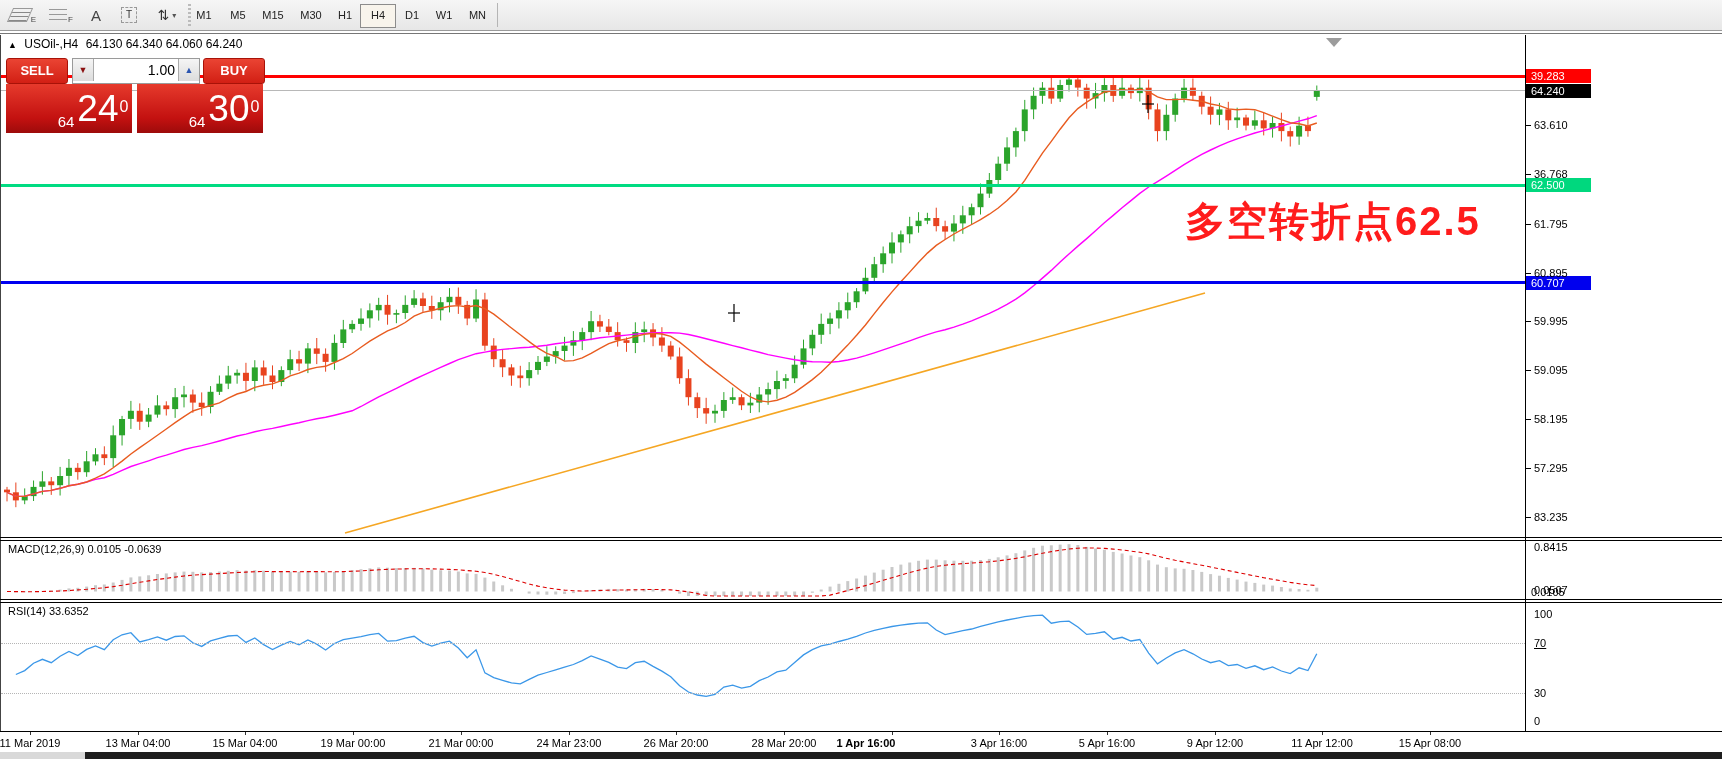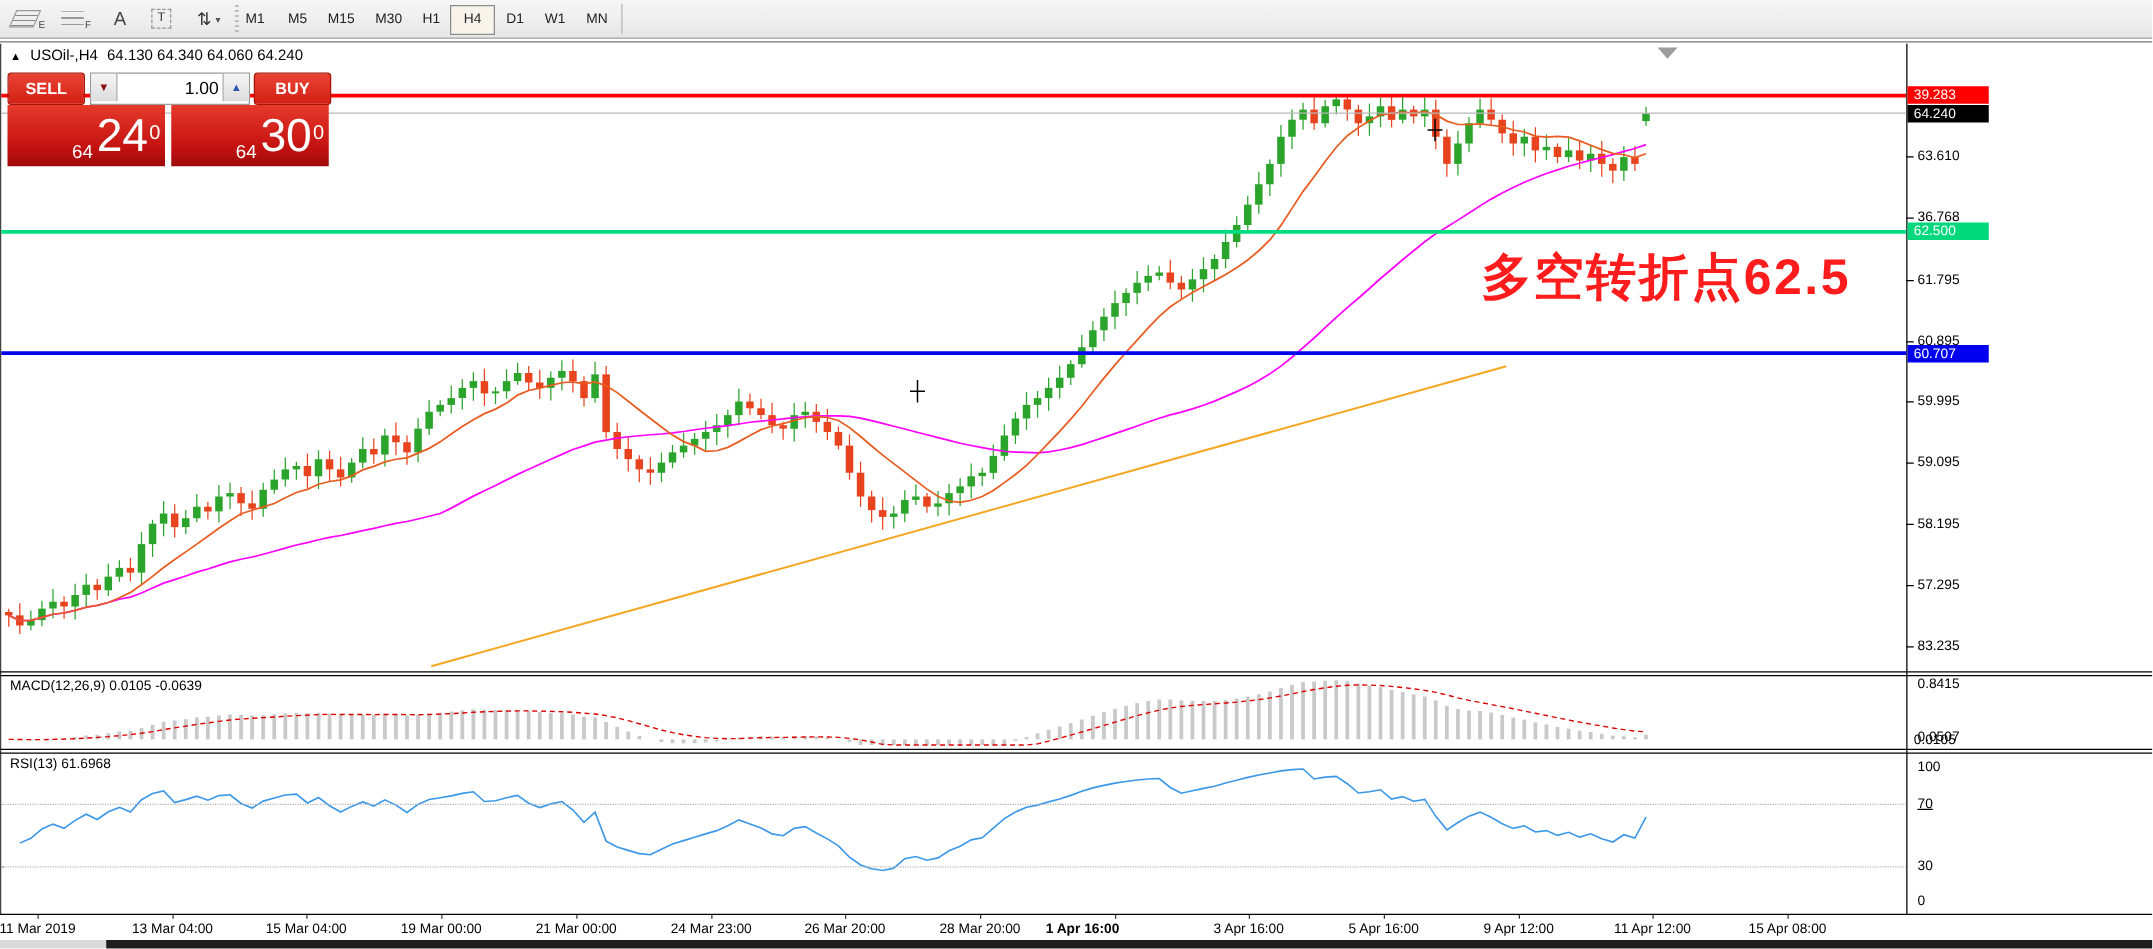--- a/index.html
+++ b/index.html
@@ -635,21 +635,21 @@
   <div class="sep" style="top:540px;"></div>
   <div class="sep" style="top:599px;"></div>
   <div class="sep" style="top:602px;"></div>
   <div class="sep" style="top:731px;"></div>
 
   <div class="panel-label" style="top:543px;">MACD(12,26,9) 0.0105 -0.0639</div>
   <div class="axis-label" style="top:541px;">0.8415</div>
   <div class="axis-label" style="top:584px;">0.0507</div>
   <div class="axis-label" style="top:586px;left:1531px;">0.0105</div>
 
-  <div class="panel-label" style="top:605px;">RSI(13) 61.6968</div>
+  <div class="panel-label" style="top:605px;">RSI(14) 33.6352</div>
   <div class="dotline" style="top:643px;"></div>
   <div class="dotline" style="top:693px;"></div>
   <div class="axis-label" style="top:608px;">100</div>
   <div class="axis-label" style="top:637px;text-decoration:underline;">70</div>
   <div class="axis-label" style="top:687px;">30</div>
   <div class="axis-label" style="top:715px;">0</div>
 
   <div id="time-axis">
       <div class="time-label" style="left: -16px;">11 Mar 2019</div>
       <div class="abs" style="left: 30px; top: 732px; width: 1px; height: 3px; background: rgb(51, 51, 51);"></div>

